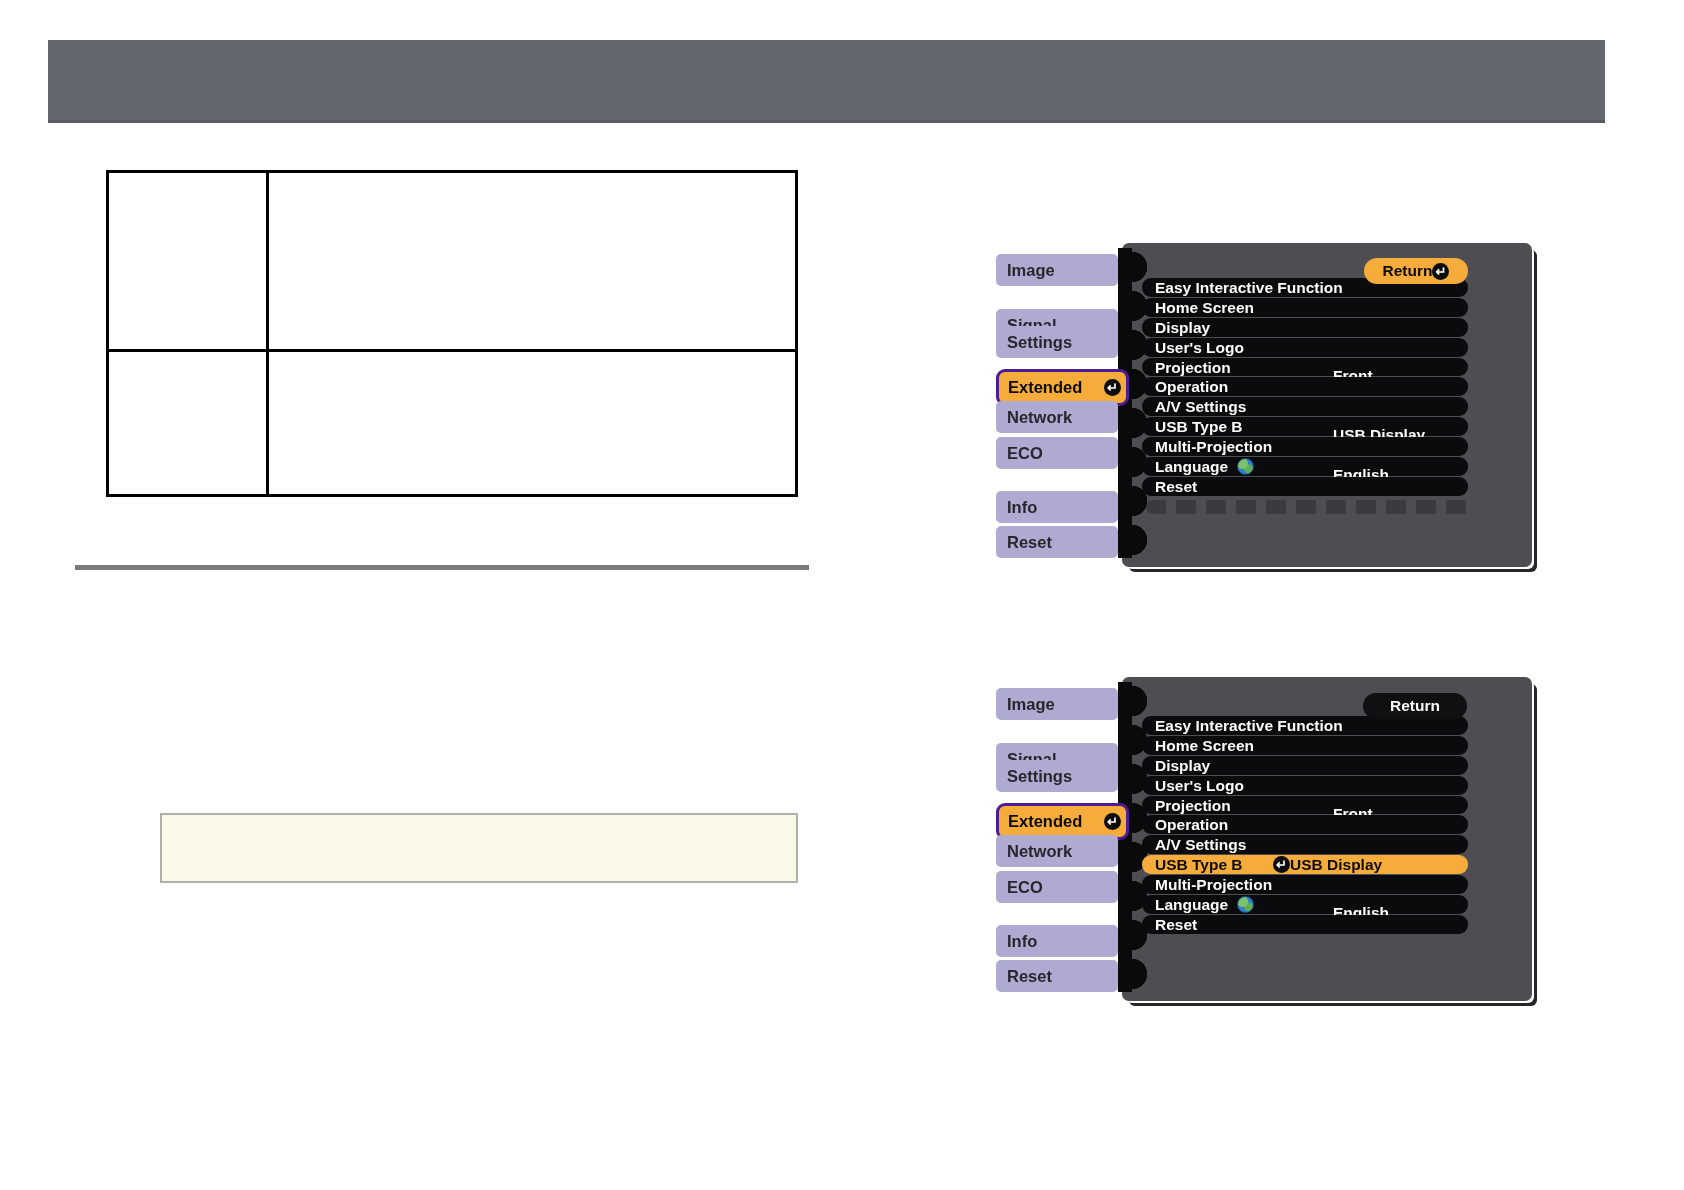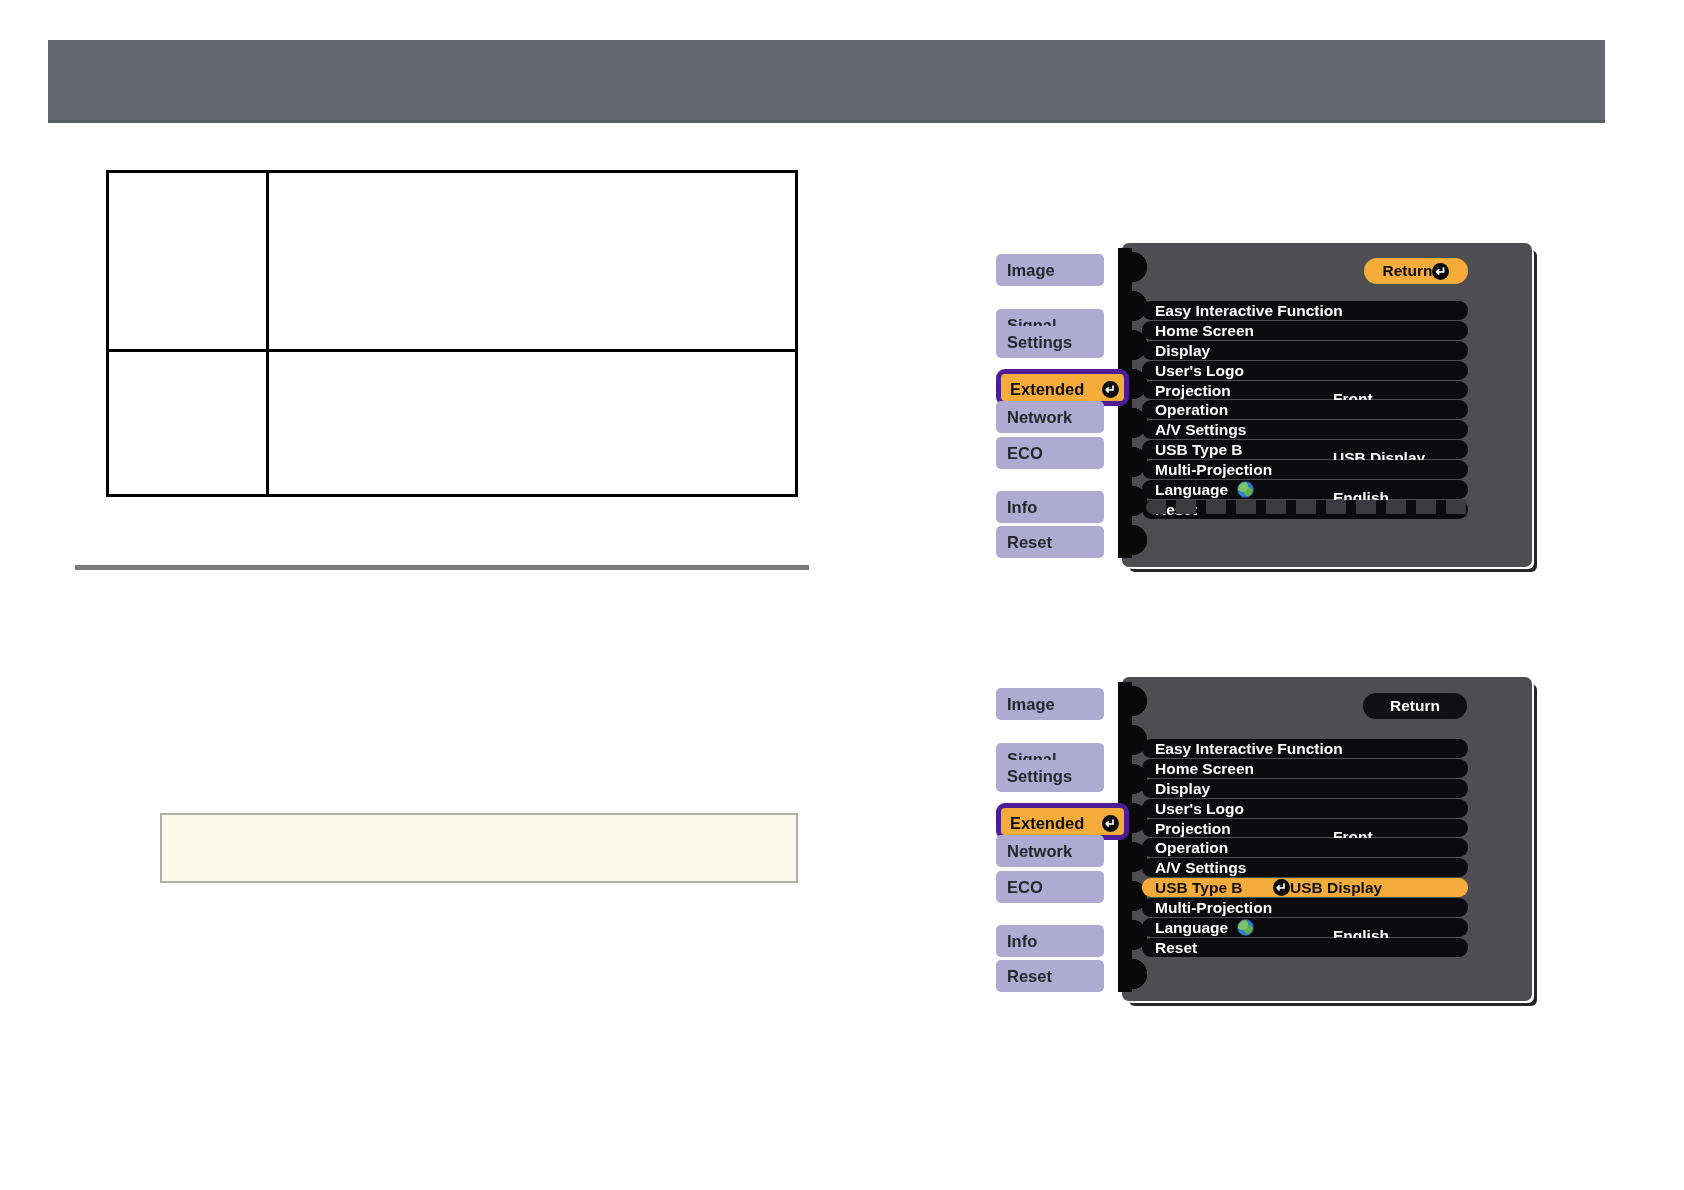--- a/index.html
+++ b/index.html
@@ -22,29 +22,29 @@
   .menu{position:absolute;left:994px;width:560px;height:340px;}
   #menu1{top:243px;}
   #menu2{top:677px;}
   .panel{position:absolute;left:128px;top:0;width:410px;height:324px;background:#4D4D52;
     border-radius:7px;box-shadow:3px 3px 0 -1px #ffffff,6px 6px 0 -1px #26262A;z-index:1;}
   .connector{position:absolute;left:124px;top:5px;width:32px;height:310px;z-index:2;
     background-image:
       linear-gradient(#0A0A0B,#0A0A0B),
       radial-gradient(circle at 14px 19px,#0A0A0B 15px,rgba(0,0,0,0) 15.5px);
     background-size:14px 100%,32px 39px;background-repeat:no-repeat,repeat-y;}
-  .tab{position:absolute;left:2px;width:108px;height:32px;background:#AFAAD1;color:#26262C;
+  .tab{position:absolute;left:2px;width:122px;height:32px;background:#AFAAD1;color:#26262C;
     font-weight:700;font-size:16.5px;line-height:32px;padding-left:11px;border-radius:5px;
     box-sizing:border-box;z-index:4;}
   .t0{top:11px}.t1{top:66px}.t2{top:83px}.t4{top:158px}.t5{top:194px}.t6{top:248px}.t7{top:283px}
   .tab.active{top:126px;width:133px;height:37px;background:#F5AC3B;color:#0B0B0B;
-    border:5px solid #4c1d95;border-radius:9px;line-height:31px;padding-left:9px;}
+    border:3px solid #4c1d95;border-radius:9px;line-height:31px;padding-left:9px;}
   .tab.active .ret-icon{float:right;margin:7px 5px 0 0;}
 
-  .content{position:absolute;left:148px;top:33px;width:326px;z-index:3;padding-top:2px;margin-top:23px;}
+  .content{position:absolute;left:148px;top:33px;width:326px;z-index:3;padding-top:2px;}
   #menu2 .content{top:37px;}
   .row{position:relative;height:18.9px;margin-bottom:1px;background:#0B0B0D;border-radius:9px;
     color:#FCFCFC;font-weight:700;font-size:15.5px;line-height:19px;white-space:nowrap;}
   .row .lab{padding-left:13px;}
   .row .val{position:absolute;left:191px;top:8px;}
   .row.hl{background:#F5AC3B;color:#0B0B0B;}
   .row.hl .val2{position:absolute;left:131px;top:0;display:flex;align-items:center;height:100%;}
 
   .return-btn{position:absolute;left:370px;top:15px;width:104px;height:26px;border-radius:13px;
     z-index:5;font-weight:700;font-size:15.5px;display:flex;align-items:center;justify-content:center;}

